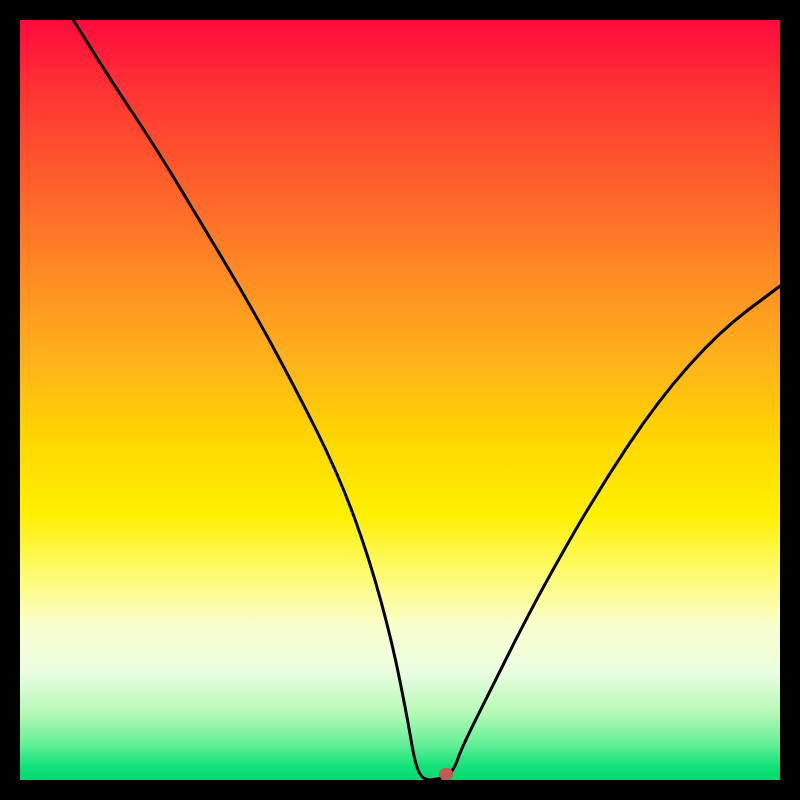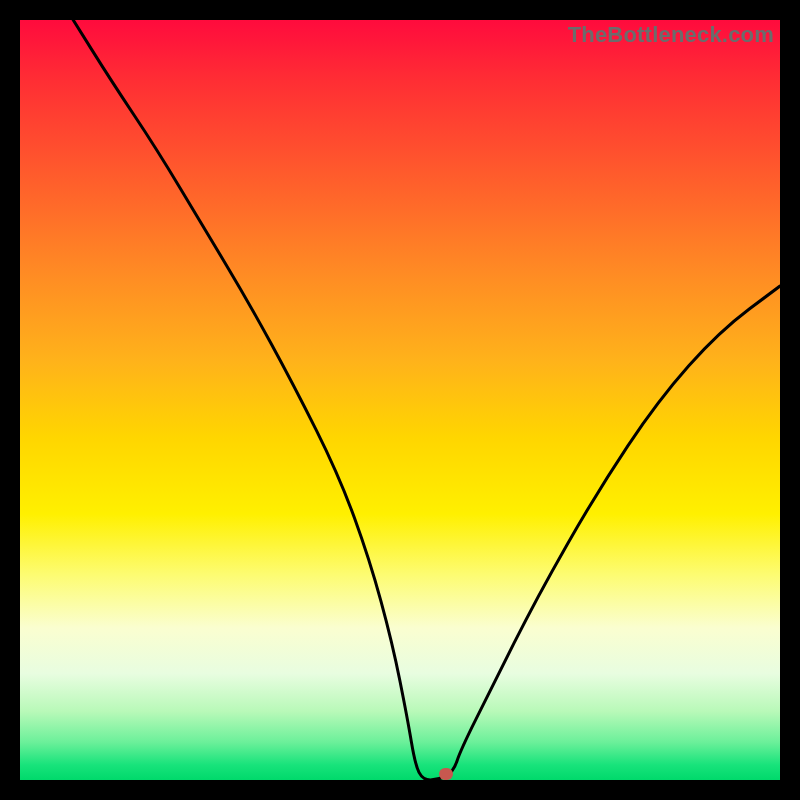--- a/index.html
+++ b/index.html
@@ -58,21 +58,20 @@
     background: #c7584f;
     transform: translate(-50%, -50%);
   }
 </style>
 </head>
 <body>
 
 <div class="frame">
   <div class="plot-area">
 
-    <div class="watermark">TheBottleneck.com</div>
 
     <svg class="curve" viewBox="0 0 760 760" preserveAspectRatio="none">
       <path fill="none" stroke-width="3" stroke-linecap="round" stroke="#000000" d="M 53.2 0 Q 53.2 0 72.2 30.399999999999977 Q 91.2 60.799999999999955 114 95 Q 136.79999999999998 129.20000000000005 159.6 167.20000000000005 Q 182.4 205.20000000000005 205.2 243.20000000000002 Q 228 281.2 250.79999999999998 323 Q 273.59999999999997 364.8 296.4 410.4 Q 319.2 456 334.4 497.8 Q 349.6 539.6 361 581.4000000000001 Q 372.4 623.2 380 661.2 Q 387.6 699.2 391.4 722 Q 395.2 744.8 399 752.4 Q 402.8 760 410.40000000000003 760 Q 418.00000000000006 760 425.6 756.2 Q 433.2 752.4 437 741 Q 440.79999999999995 729.6 456 699.2 Q 471.2 668.8 494 623.2 Q 516.8000000000001 577.6 547.2 524.4 Q 577.6 471.2 608 425.6 Q 638.4 380 668.8 345.8 Q 699.2 311.6 729.6 288.8 T 760 266"></path>
     </svg>
 
     <div class="marker" style="left: 425.6px; top: 753.92px; background: rgb(199, 88, 79);"></div>
 
   </div>
 </div>
 

